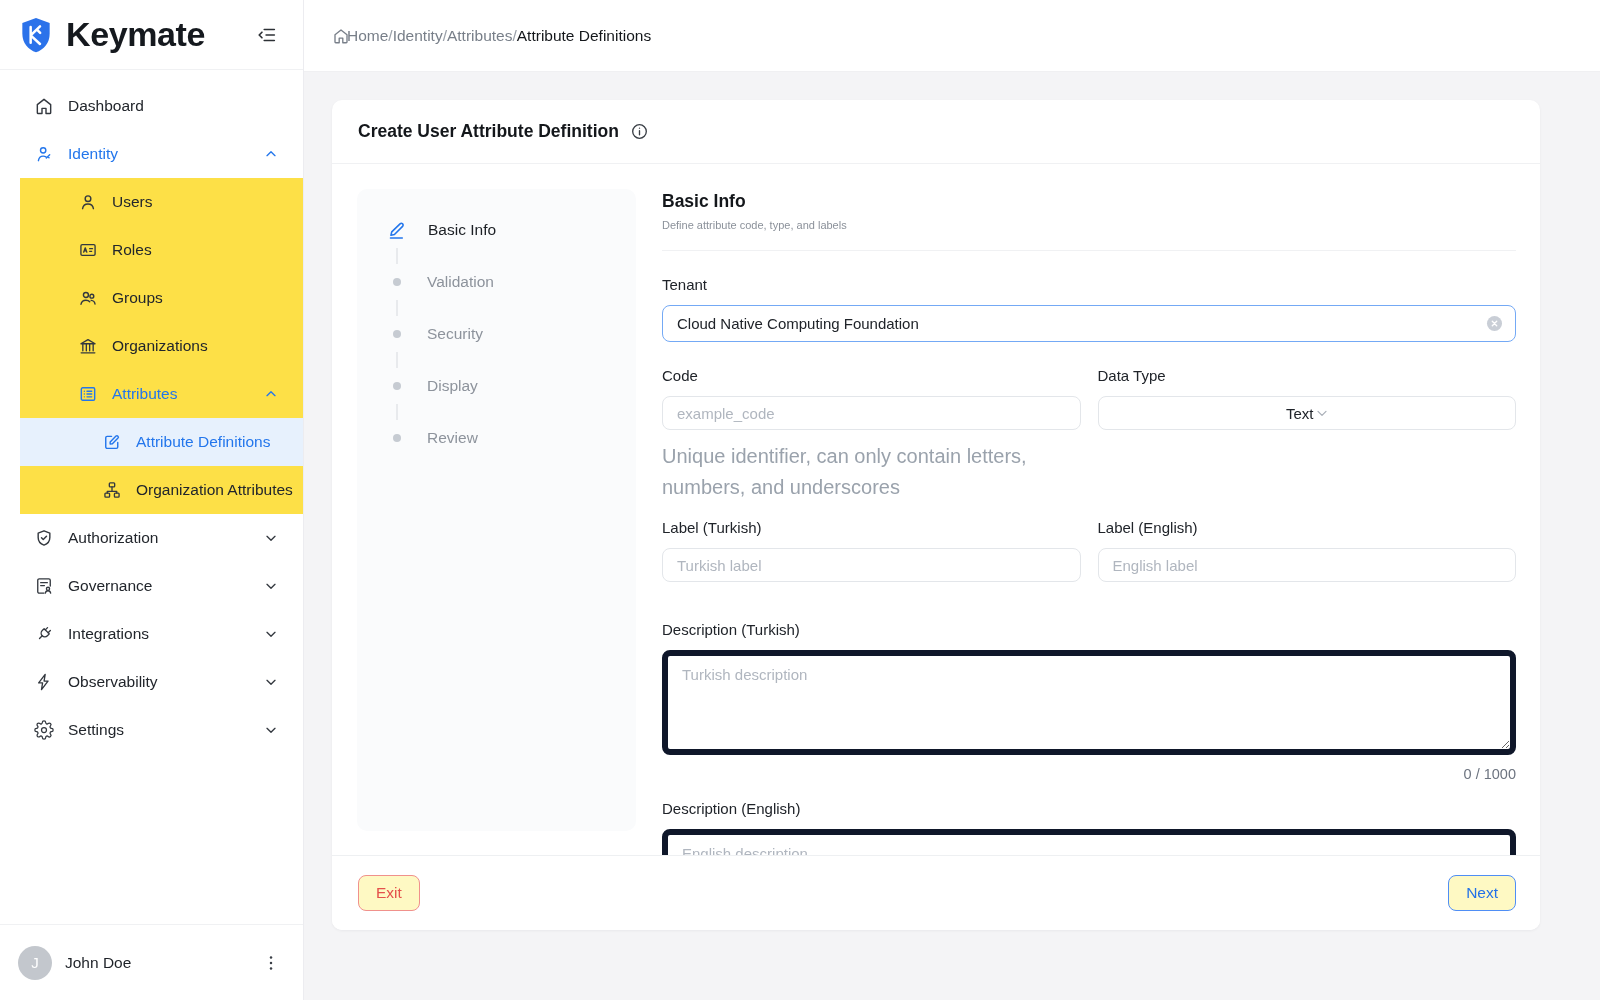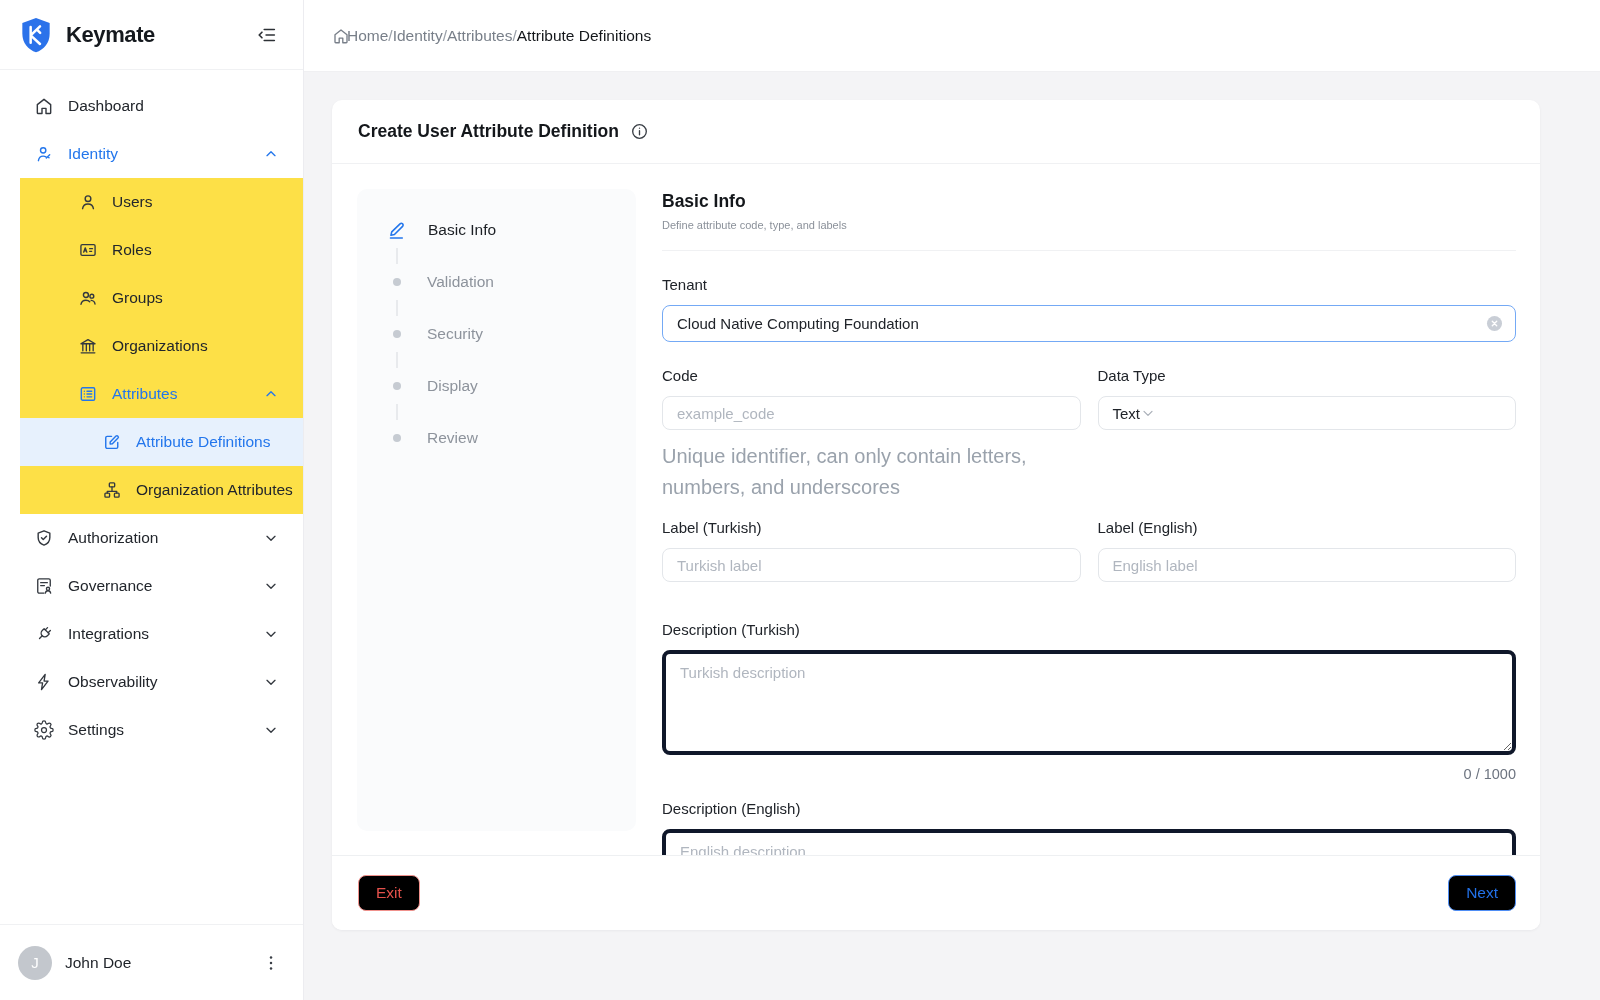--- a/index.html
+++ b/index.html
@@ -8,21 +8,21 @@
     width:1600px; height:1000px; overflow:hidden;
     font-family:"Liberation Sans", sans-serif;
     background:#f4f4f6; color:#1e2329;
   }
   .app { display:flex; width:1600px; height:1000px; }
 
   
   .sidebar { width:304px; min-width:304px; background:#fff; border-right:1px solid #ececf0; display:flex; flex-direction:column; }
   .logo-row { height:70px; border-bottom:1px solid #f0f1f3; display:flex; align-items:center; padding:0 24px 0 16px; gap:10px; }
   .logo-badge { width:40px; height:40px; flex:none; }
-  .logo-text { font-size:22px; font-weight:600; letter-spacing:-0.4px; color:#15191e; flex:1; }
+  .logo-text { font-size:34px; font-weight:600; letter-spacing:-0.4px; color:#15191e; flex:1; }
   .collapse-btn { width:24px; height:24px; color:#2d3136; cursor:pointer; display:flex; align-items:center; justify-content:center; }
   .nav { flex:1; padding:12px 0 0 0; overflow:hidden; }
   .nav-item { height:48px; display:flex; align-items:center; gap:14px; padding:0 24px 0 34px; font-size:15.5px; color:#22262c; cursor:pointer; }
   .nav-item .icn { width:20px; height:20px; flex:none; display:flex; color:#33383f; }
   .nav-item .lbl { flex:1; white-space:nowrap; }
   .nav-item .chev { width:16px; height:16px; flex:none; display:flex; color:#33383f; }
   .nav-item.blue, .nav-item.blue .icn, .nav-item.blue .chev { color:#2376ec; }
   .subgroup { background:#fde047;margin-left:20px; }
   .nav-item.sub { padding-left:58px; }
   .nav-item.subsub { padding-left:82px; }
@@ -67,27 +67,27 @@
   .divider { border-bottom:1px solid #f0f1f3; margin-top:19px; }
   .f-label { font-size:15px; color:#20242a; margin:25px 0 12px; }
   .inp { width:100%; height:34px; border:1px solid #e3e6ea; border-radius:8px; padding:0 14px; font-size:15px; color:#20242a; background:#fff; font-family:inherit; outline:none; }
   .inp::placeholder, .ta::placeholder { color:#b0b6bf; }
   .tenant-wrap { position:relative; }
   .tenant-wrap .inp { height:37px; border:1.5px solid #74a9f5; padding-right:19px; }
   .clear-btn { position:absolute; right:12px; top:9px; width:19px; height:19px; cursor:pointer; display:flex; }
   .cols { display:flex; gap:17px; }
   .col { flex:1; min-width:0; }
   .helper { font-size:20px; color:#9aa2ac; margin-top:11px; line-height:1.55; }
-  .select { height:34px; border:1px solid #e3e6ea; border-radius:8px; display:flex; align-items:center; justify-content:flex-start; padding:0 12px 0 14px; font-size:15px; color:#20242a; cursor:pointer; background:#fff; }
+  .select { height:34px; border:1px solid #e3e6ea; border-radius:8px; display:flex; align-items:center; justify-content:center; padding:0 12px 0 14px; font-size:15px; color:#20242a; cursor:pointer; background:#fff; }
   .select .chev { width:16px; height:16px; color:#a8aeb7; display:flex; }
-  .ta { width:100%; height:105px; border:4px solid #0f172a; border-radius:8px; padding:10px 14px; font-size:15px; color:#20242a; resize:vertical; font-family:inherit; outline:none; }
+  .ta { width:100%; height:105px; border:6px solid #0f172a; border-radius:8px; padding:10px 14px; font-size:15px; color:#20242a; resize:vertical; font-family:inherit; outline:none; }
   .counter { text-align:right; font-size:14.5px; color:#6d7480; margin-top:7px; }
 
   .card-footer { height:75px; flex:none; border-top:1px solid #eef0f2; display:flex; align-items:center; justify-content:space-between; padding:0 24px 0 26px; background:#fff; }
-  .btn { height:36px; padding:0 17px; border-radius:8px; background:#000000; font-size:15.5px; display:flex; align-items:center; cursor:pointer; font-family:inherit; }
+  .btn { height:36px; padding:0 17px; border-radius:8px; background:#fef9c3; font-size:15.5px; display:flex; align-items:center; cursor:pointer; font-family:inherit; }
   .btn-exit { border:1px solid #f0918c; color:#e4514b; }
   .btn-next { border:1px solid #4f8ef5; color:#2271e8; }
 
   svg { display:block; }
 </style>
 </head>
 <body>
 
 <div class="app">
 

